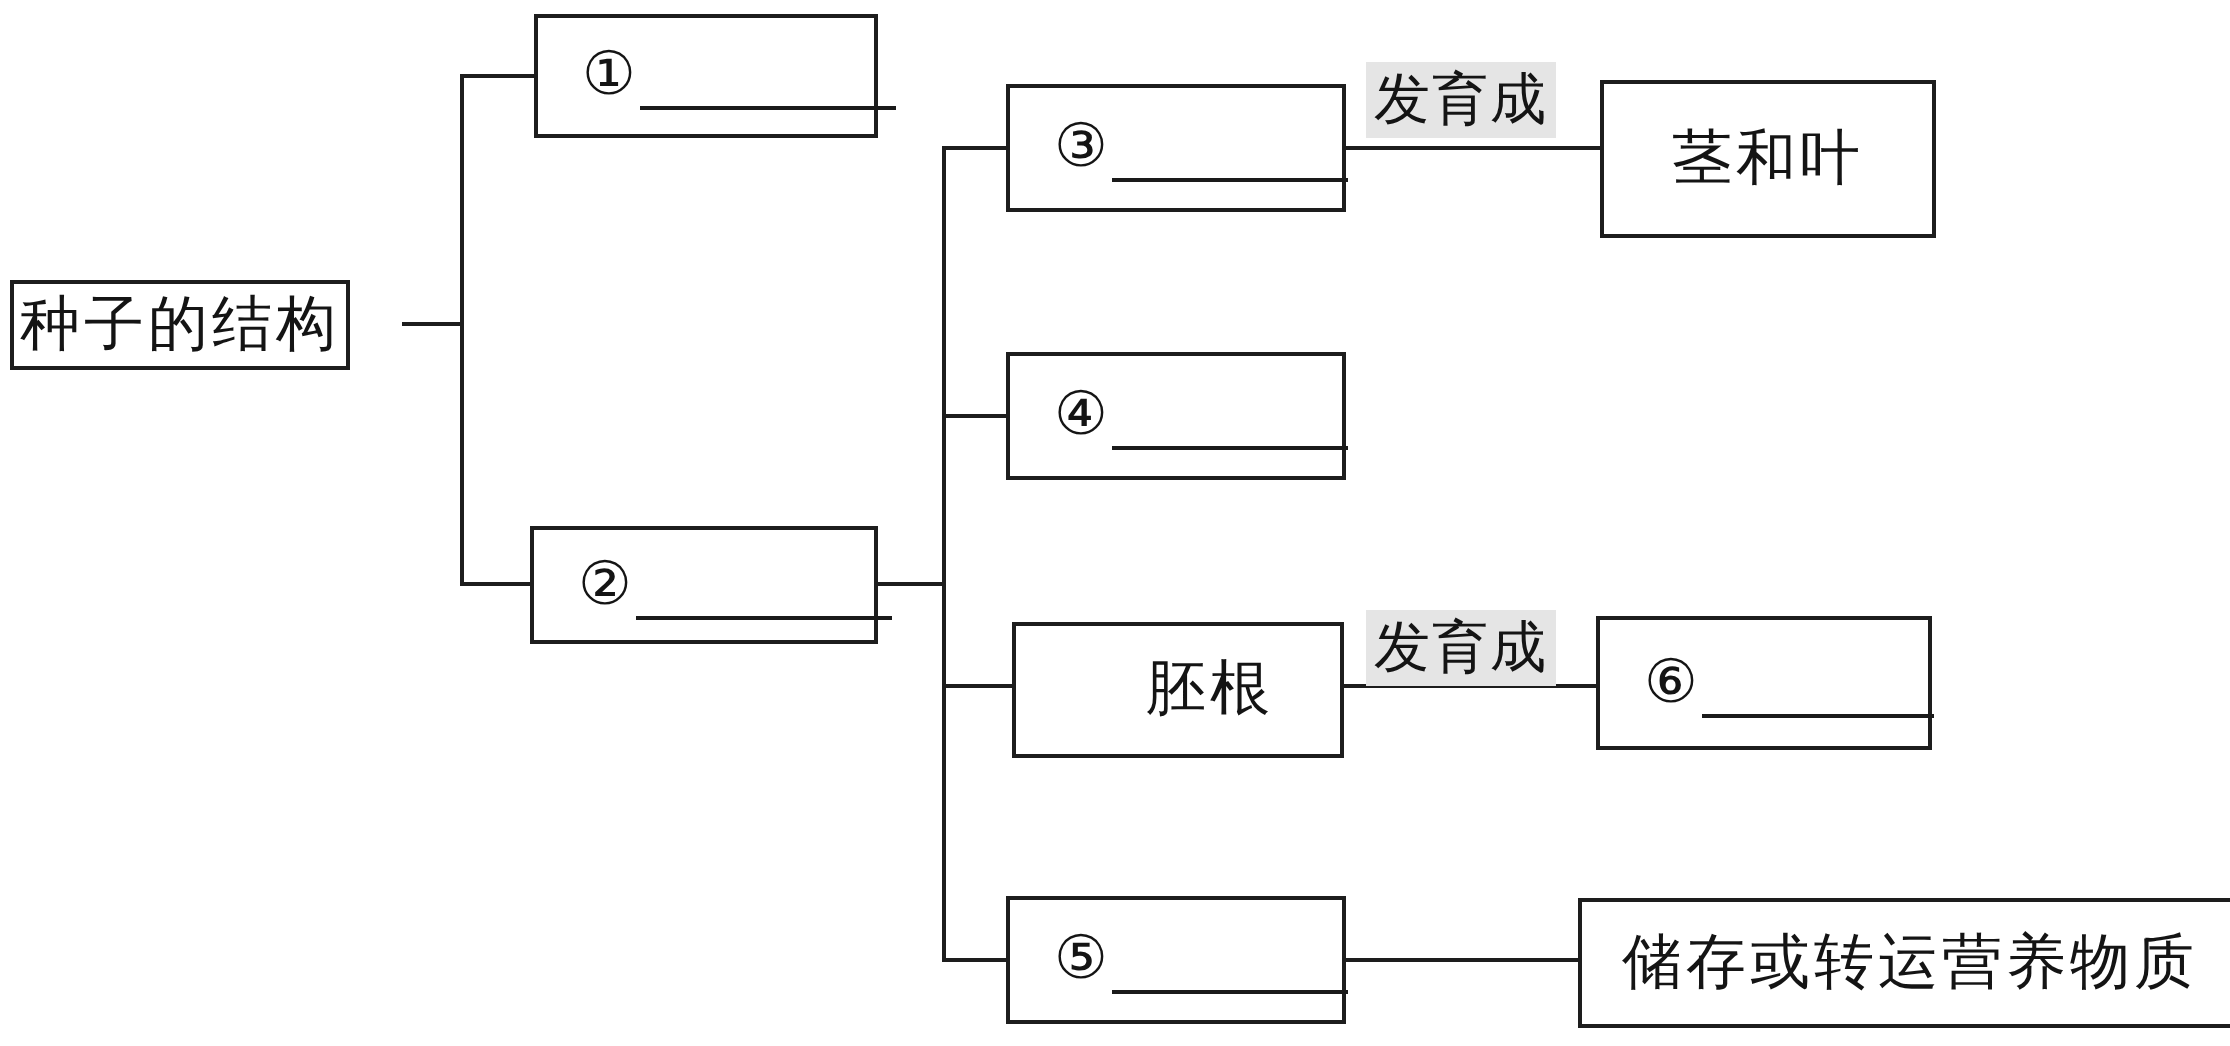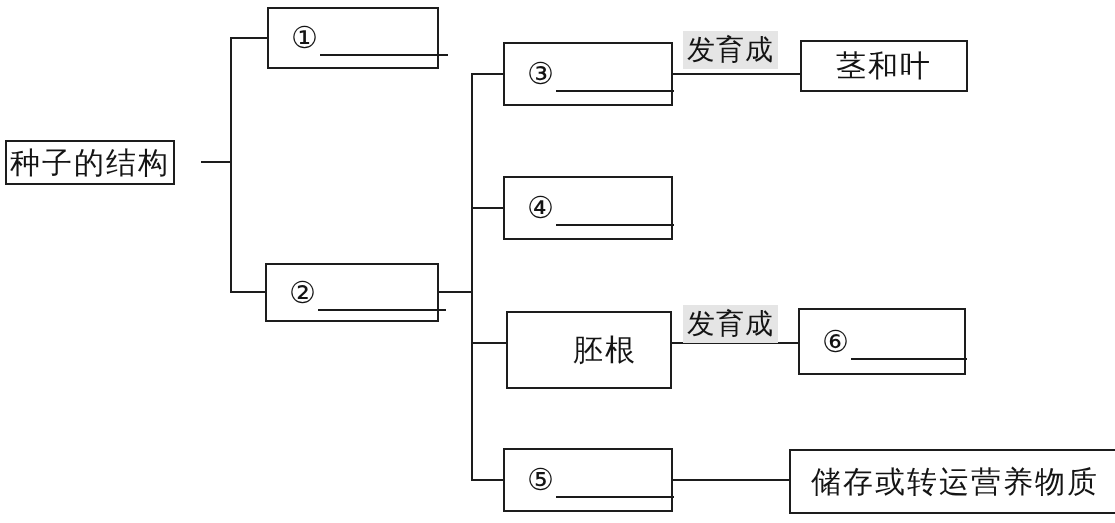--- a/index.html
+++ b/index.html
@@ -143,32 +143,32 @@
     </span>
   </div>
 
   <div class="node node-blank" style="left:503px; top:176px; width:170px; height:64px;">
     <span class="blank-wrap">
       <span class="circled">④</span>
       <span class="blank-rule" style="width:118px;"></span>
     </span>
   </div>
 
-  <div class="node node-center" style="left:506px; top:311px; width:166px; height:78px;padding-left:32px;">
+  <div class="node node-center" style="left:506px; top:311px; width:166px; height:68px;padding-left:32px;">
     <span class="node-text">胚根</span>
   </div>
 
   <div class="node node-blank" style="left:503px; top:448px; width:170px; height:64px;">
     <span class="blank-wrap">
       <span class="circled">⑤</span>
       <span class="blank-rule" style="width:118px;"></span>
     </span>
   </div>
 
-  <div class="node node-center" style="left:800px; top:40px; width:168px; height:52px;">
+  <div class="node node-center" style="left:800px; top:40px; width:168px; height:79px;">
     <span class="node-text">茎和叶</span>
   </div>
 
   <div class="node node-blank" style="left:798px; top:308px; width:168px; height:67px;">
     <span class="blank-wrap">
       <span class="circled">⑥</span>
       <span class="blank-rule" style="width:116px;"></span>
     </span>
   </div>
 

